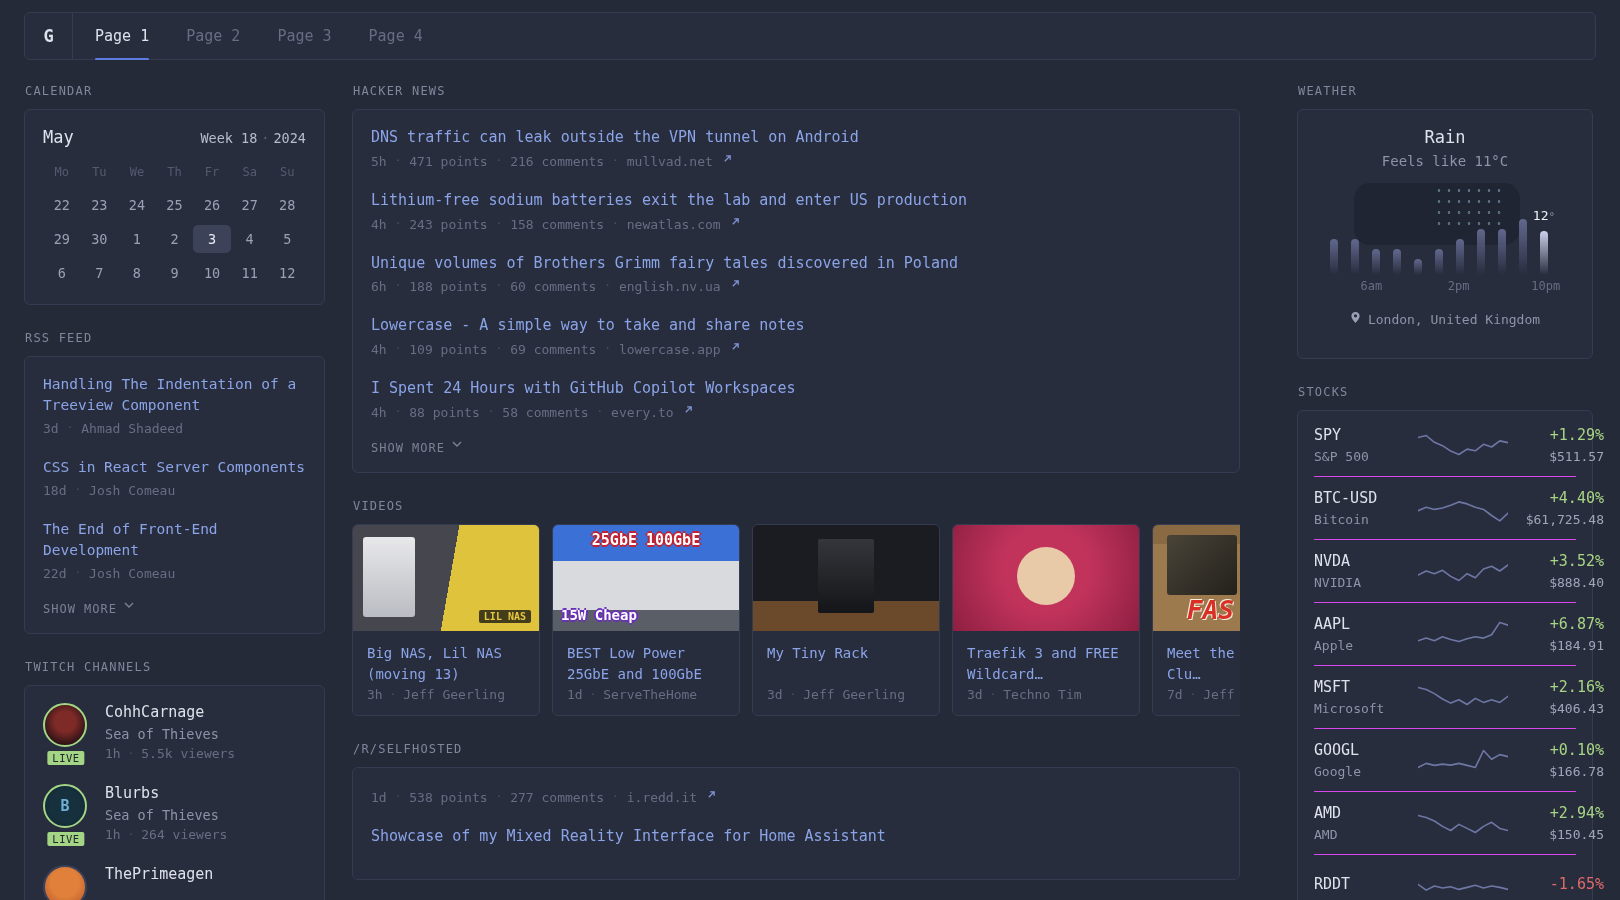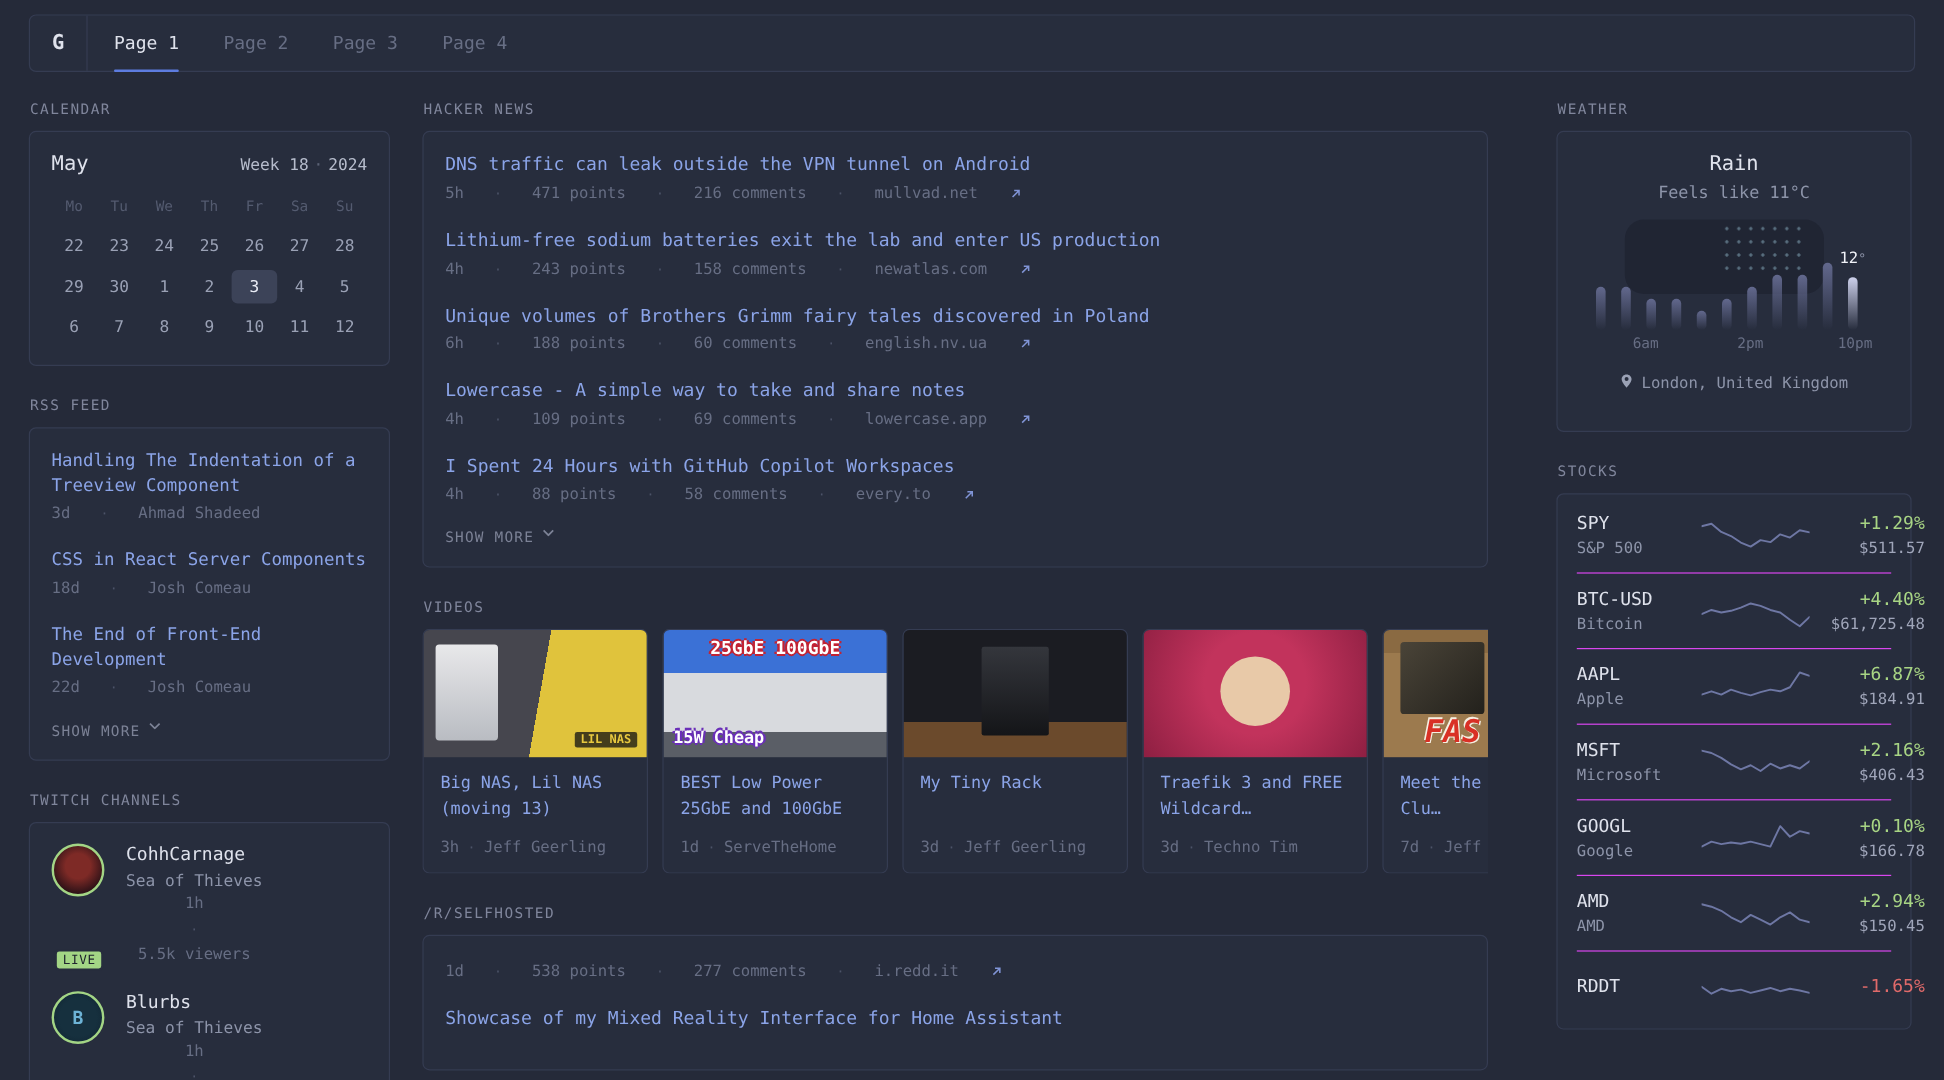--- a/index.html
+++ b/index.html
@@ -40,41 +40,41 @@
   .cal-week .sep{color:#5b6275;margin:0 4px;}
   .cal-grid{display:grid;grid-template-columns:repeat(7,1fr);row-gap:6px;text-align:center;}
   .cal-dow{font-size:12px;color:#545b70;padding:4px 0 6px;}
   .cal-day{font-size:13.5px;color:#9aa1b5;height:28px;line-height:28px;border-radius:5px;}
   .cal-day.selected{background:#3c4358;color:#e8ebf4;}
   
   .feed-item{margin-bottom:21px;}
   .feed-item:last-of-type{margin-bottom:14px;}
   .feed-title{color:var(--link);font-size:15px;line-height:1.45;cursor:pointer;display:inline;}
   .rss .feed-title{font-size:14.5px;}
-  .feed-meta{margin-top:5px;font-size:13px;color:var(--dim);display:flex;align-items:center;gap:25px;white-space:nowrap;}
+  .feed-meta{margin-top:5px;font-size:13px;color:var(--dim);display:flex;align-items:flex-start;gap:8px;white-space:nowrap;}
   .feed-meta .sep{color:#4c5368;font-size:11px;}
   .arrow-icon{color:#8094d6;display:inline-flex;margin-left:2px;}
   .show-more{display:flex;align-items:flex-start;gap:7px;color:#7c8296;font-size:12px;
     letter-spacing:1px;cursor:pointer;margin-top:2px;text-transform:uppercase;}
   
   .tw-row{display:flex;gap:16px;margin-bottom:23px;}
   .tw-row:last-child{margin-bottom:0;}
   .tw-avatar-wrap{position:relative;width:46px;flex:0 0 46px;}
   .tw-avatar{width:44px;height:44px;border-radius:50%;border:2px solid var(--live-bg);
     display:flex;align-items:center;justify-content:center;font-size:15px;font-weight:bold;overflow:hidden;}
   .tw-avatar.offline{border-color:#3a415a;}
   .av-cohh{background:radial-gradient(circle at 50% 42%,#7e2a26 0 34%,#311318 72%,#20101a 100%);color:#c9b08b;}
   .av-blurbs{background:radial-gradient(circle at 50% 50%,#16303e 0 55%,#0f2230 100%);color:#6db3d6;}
   .av-prime{background:radial-gradient(circle at 50% 40%,#e0803a 0 45%,#b3502a 100%);color:#3a2a1a;}
   .live-badge{position:absolute;left:50%;transform:translateX(-50%);bottom:-6px;
     background:var(--live-bg);color:#20252f;font-size:10.5px;padding:1px 5px;
     border-radius:4px;border:2px solid var(--card);letter-spacing:.5px;}
   .tw-name{font-size:15px;color:var(--text);cursor:pointer;}
   .tw-game{font-size:13.5px;color:var(--muted);margin-top:5px;}
-  .tw-meta{font-size:13px;color:var(--dim);margin-top:4px;display:flex;gap:7px;align-items:center;flex-direction:column;}
+  .tw-meta{font-size:13px;color:var(--dim);margin-top:4px;display:flex;gap:7px;align-items:center;}
   .tw-meta .sep{color:#4c5368;font-size:11px;}
   
   .video-row{display:flex;gap:12px;overflow:hidden;width:888px;}
   .video-card{flex:0 0 188px;background:var(--card);border:1px solid var(--border);
     border-radius:6px;overflow:hidden;cursor:pointer;}
   .thumb{height:106px;position:relative;overflow:hidden;}
   .thumb .tlabel{position:absolute;font-weight:bold;}
   .thumb-1{background:linear-gradient(100deg,#46464e 0 52%,#e0c33c 52% 100%);}
   .thumb-1::before{content:"";position:absolute;left:10px;top:12px;width:52px;height:80px;
     background:linear-gradient(180deg,#e8e8ea,#b9bcc2);border-radius:3px;}
@@ -90,21 +90,21 @@
   .thumb-4{background:radial-gradient(circle at 50% 42%,#c2335c 0 38%,#8e1f42 100%);}
   .thumb-4::before{content:"";position:absolute;left:50%;top:22px;transform:translateX(-50%);
     width:58px;height:58px;border-radius:50%;background:#e8c9a8;}
   .thumb-5{background:linear-gradient(180deg,#8a6a42 0 18%,#9c7a4e 18% 100%);}
   .thumb-5::before{content:"";position:absolute;left:14px;top:10px;width:70px;height:60px;
     background:linear-gradient(135deg,#4a4438,#23211c);border-radius:3px;}
   .thumb-5 .tlabel{left:34px;bottom:6px;color:#d93025;font-size:26px;font-style:italic;
     text-shadow:1px 1px 0 #f5efe2,-1px -1px 0 #f5efe2;}
   .video-body{padding:12px 14px 13px;}
   .video-title{color:var(--link);font-size:14px;line-height:1.5;height:44px;overflow:hidden;}
-  .video-meta{margin-top:12px;font-size:13px;color:var(--dim);display:flex;gap:7px;align-items:center;white-space:nowrap;}
+  .video-meta{margin-top:0;font-size:13px;color:var(--dim);display:flex;gap:7px;align-items:center;white-space:nowrap;}
   .video-meta .sep{color:#4c5368;font-size:11px;}
   
   .weather-card{padding:17px 18px 31px;}
   .wx-cond{text-align:center;font-size:17px;color:var(--text);}
   .wx-feels{text-align:center;font-size:14px;color:var(--muted);margin-top:6px;}
   .wx-chart{position:relative;height:88px;margin:18px 26px 0 14px;}
   .wx-cloud{position:absolute;left:11%;right:13%;top:-4px;height:62px;background:rgba(8,10,18,.22);border-radius:16px;}
   .wx-dots{position:absolute;left:48%;right:8%;top:2px;bottom:14px;
     background-image:radial-gradient(circle,rgba(134,170,188,.55) 1.1px,transparent 1.6px);
     background-size:10px 11px;}
@@ -561,20 +561,35 @@
                   <polyline points="0.0,21.7 8.2,18.3 16.4,20.4 24.5,19.0 32.7,16.3 40.9,12.9 49.1,14.9 57.3,18.3 65.5,20.4 73.6,26.5 81.8,31.9 90.0,24.1" fill="none" stroke="var(--spark)" stroke-width="1.6" stroke-linejoin="round" stroke-linecap="round"></polyline>
                 </svg>
               </div>
             <div class="stk-vals">
                 <div class="stk-change">+4.40%</div>
                 <div class="stk-price">$61,725.48</div>
               </div>
           </div>
           <div class="stock-row">
             <div class="stk-labels">
+                <div class="stk-sym">NVDA</div>
+                <div class="stk-name">NVIDIA</div>
+              </div>
+            <div class="stk-spark">
+                <svg width="90" height="38" viewBox="0 0 90 38">
+                  <polyline points="0.0,23.1 8.2,19.0 16.4,21.7 24.5,18.3 32.7,24.4 40.9,28.5 49.1,21.7 57.3,25.8 65.5,17.0 73.6,14.2 81.8,19.0 90.0,12.9" fill="none" stroke="var(--spark)" stroke-width="1.6" stroke-linejoin="round" stroke-linecap="round"></polyline>
+                </svg>
+              </div>
+            <div class="stk-vals">
+                <div class="stk-change">+3.52%</div>
+                <div class="stk-price">$888.40</div>
+              </div>
+          </div>
+          <div class="stock-row">
+            <div class="stk-labels">
                 <div class="stk-sym">AAPL</div>
                 <div class="stk-name">Apple</div>
               </div>
             <div class="stk-spark">
                 <svg width="90" height="38" viewBox="0 0 90 38">
                   <polyline points="0.0,25.8 8.2,23.1 16.4,25.8 24.5,21.7 32.7,24.4 40.9,26.5 49.1,23.8 57.3,21.7 65.5,23.1 73.6,19.7 81.8,7.4 90.0,10.2" fill="none" stroke="var(--spark)" stroke-width="1.6" stroke-linejoin="round" stroke-linecap="round"></polyline>
                 </svg>
               </div>
             <div class="stk-vals">
                 <div class="stk-change">+6.87%</div>

